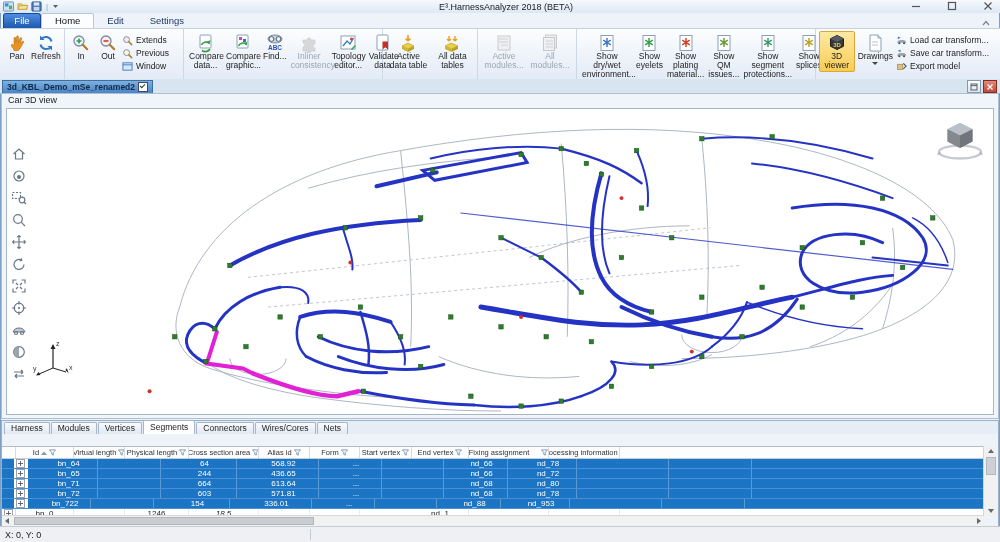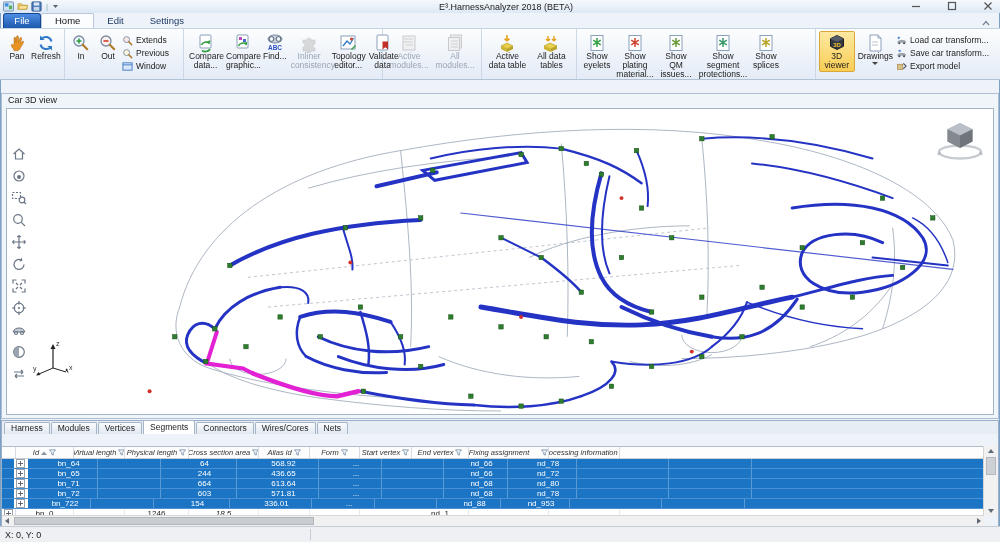--- a/index.html
+++ b/index.html
@@ -75,21 +75,21 @@
     border:1px solid #7c2418;display:flex;align-items:center;justify-content:center;}
   .dttabs{height:13px;display:flex;align-items:flex-end;gap:1px;padding-left:2px;background:#e7edf5;}
   .dtab{font-size:8.5px;padding:0 6px;height:11px;line-height:11px;color:#222;
     background:linear-gradient(#f9fbfd,#e0e8f1);border:1px solid #a6b6c8;border-bottom:none;
     border-radius:2px 2px 0 0;}
   .dtab.active{background:#fff;height:13px;line-height:13px;position:relative;z-index:2;}
   .gridwrap{position:absolute;left:0;right:14px;top:25px;bottom:10px;background:#fff;overflow:hidden;
     border-top:1px solid #b0bcc8;}
   .gh{display:flex;height:11px;background:#fdfdfd;border-bottom:1px solid #c8ced6;}
   .ghc{display:flex;align-items:center;justify-content:center;gap:2px;font-size:7.5px;color:#333;
-    border-right:1px solid #d8dce2;box-sizing:border-box;overflow:hidden;white-space:nowrap;flex:none;font-style:italic;}
+    border-right:1px solid #d8dce2;box-sizing:border-box;overflow:hidden;white-space:nowrap;flex:none;}
   .gr{display:flex;height:9px;border-bottom:1px solid #e6e9ee;background:#fff;}
   .gc{display:flex;align-items:center;justify-content:center;font-size:8px;color:#222;
     border-right:1px solid #e8ebef;box-sizing:border-box;overflow:hidden;white-space:nowrap;flex:none;}
   .gr.sel{background:#1b74c4;}
   .gr.sel .gc{color:#fff;border-right-color:rgba(255,255,255,.28);margin-left:12px;}
   .gr.sel{border-bottom:1px solid #4a90d4;}
   .gc.expcell{background:#fff !important;border-right:1px solid #d8dce2;}
   .exp{width:7px;height:7px;border:1px solid #9aa2ac;position:relative;background:#fff;}
   .exp::before{content:"";position:absolute;left:1px;right:1px;top:2.5px;border-top:1px solid #667;}
   .exp::after{content:"";position:absolute;top:1px;bottom:1px;left:2.5px;border-left:1px solid #667;}
@@ -310,20 +310,45 @@
           <svg viewBox="0 0 20 20">
               <rect x="4" y="2" width="11" height="15" rx="1" fill="#fff" stroke="#8ba0b8"></rect>
               <path d="M9.5 8.5h5.5v8l-2.7-2.2-2.8 2.2z" fill="#c23028"></path>
             </svg>
         </span>
         <span class="lbl">Validate data</span>
       </div>
     </div>
 
 
+    <div class="rgroup" style="width:88px">
+      <div class="rbtn" style="width:42px">
+        <span class="ric">
+          <svg viewBox="0 0 20 20">
+              <path d="M4 13l6-3 6 3-6 3z" fill="#e8d048" stroke="#b09420" stroke-width=".6"></path>
+              <path d="M4 13v3l6 3v-3z" fill="#cdb42e"></path>
+              <path d="M16 13v3l-6 3v-3z" fill="#baa226"></path>
+              <path d="M10 2v6M10 8l-2.4-2.4M10 8l2.4-2.4" stroke="#e8a018" stroke-width="1.6" fill="none"></path>
+            </svg>
+        </span>
+        <span class="lbl">Active data table</span>
+      </div>
+      <div class="rbtn" style="width:40px">
+        <span class="ric">
+          <svg viewBox="0 0 20 20">
+              <path d="M3 13l6-3 7 3-6.5 3z" fill="#e8d048" stroke="#b09420" stroke-width=".6"></path>
+              <path d="M3 13v3l6.5 3v-3z" fill="#cdb42e"></path>
+              <path d="M16 13v3l-6.5 3v-3z" fill="#baa226"></path>
+              <path d="M7 3v5M7 8L5 6M7 8l2-2M13 3v5M13 8l-2-2M13 8l2-2" stroke="#e8a018" stroke-width="1.4" fill="none"></path>
+            </svg>
+        </span>
+        <span class="lbl">All data tables</span>
+      </div>
+    </div>
+
     <div class="rgroup" style="width:92px">
       <div class="rbtn disabled" style="width:44px">
         <span class="ric">
           <svg viewBox="0 0 20 20">
               <rect x="4" y="3" width="12" height="14" fill="#e8ecf0" stroke="#9aa6b2"></rect>
               <path d="M7 6h7M7 9h7M7 12h7" stroke="#a8b2be"></path>
               <rect x="5.5" y="5.2" width="1.2" height="1.2" fill="#8a949e"></rect>
               <rect x="5.5" y="8.2" width="1.2" height="1.2" fill="#8a949e"></rect>
             </svg>
         </span>
@@ -334,46 +359,30 @@
           <svg viewBox="0 0 20 20">
               <rect x="5.5" y="2" width="11" height="13" fill="#dfe4ea" stroke="#9aa6b2"></rect>
               <rect x="3.5" y="4.5" width="11" height="13" fill="#e8ecf0" stroke="#9aa6b2"></rect>
               <path d="M6 8h7M6 11h7M6 14h7" stroke="#a8b2be"></path>
             </svg>
         </span>
         <span class="lbl">All modules...</span>
       </div>
     </div>
 
-    <div class="rgroup" style="width:88px">
-      <div class="rbtn" style="width:42px">
-        <span class="ric">
-          <svg viewBox="0 0 20 20">
-              <path d="M4 13l6-3 6 3-6 3z" fill="#e8d048" stroke="#b09420" stroke-width=".6"></path>
-              <path d="M4 13v3l6 3v-3z" fill="#cdb42e"></path>
-              <path d="M16 13v3l-6 3v-3z" fill="#baa226"></path>
-              <path d="M10 2v6M10 8l-2.4-2.4M10 8l2.4-2.4" stroke="#e8a018" stroke-width="1.6" fill="none"></path>
-            </svg>
-        </span>
-        <span class="lbl">Active data table</span>
-      </div>
-      <div class="rbtn" style="width:40px">
-        <span class="ric">
-          <svg viewBox="0 0 20 20">
-              <path d="M3 13l6-3 7 3-6.5 3z" fill="#e8d048" stroke="#b09420" stroke-width=".6"></path>
-              <path d="M3 13v3l6.5 3v-3z" fill="#cdb42e"></path>
-              <path d="M16 13v3l-6.5 3v-3z" fill="#baa226"></path>
-              <path d="M7 3v5M7 8L5 6M7 8l2-2M13 3v5M13 8l-2-2M13 8l2-2" stroke="#e8a018" stroke-width="1.4" fill="none"></path>
-            </svg>
-        </span>
-        <span class="lbl">All data tables</span>
-      </div>
-    </div>
-
     <div class="rgroup" style="width:232px">
+      <div class="rbtn" style="width:50px">
+        <span class="ric">
+          <svg viewBox="0 0 20 20">
+              <rect x="4" y="2.5" width="12" height="15" fill="#fff" stroke="#8ba0b8"></rect>
+              <path d="M10 5v9M6.2 7.2l7.6 4.6M13.8 7.2l-7.6 4.6" stroke="#3f78c8" stroke-width="1.5"></path>
+            </svg>
+        </span>
+        <span class="lbl">Show dry/wet environment...</span>
+      </div>
       <div class="rbtn" style="width:30px">
         <span class="ric">
           <svg viewBox="0 0 20 20">
               <rect x="4" y="2.5" width="12" height="15" fill="#fff" stroke="#8ba0b8"></rect>
               <path d="M10 5v9M6.2 7.2l7.6 4.6M13.8 7.2l-7.6 4.6" stroke="#35a045" stroke-width="1.5"></path>
             </svg>
         </span>
         <span class="lbl">Show eyelets</span>
       </div>
       <div class="rbtn" style="width:38px">
@@ -466,20 +475,39 @@
                 <rect x="1.5" y="3.5" width="6" height="6" fill="#d8c088" stroke="#9a7c30" stroke-width=".6"></rect>
                 <path d="M8 2.5l3 3-3 3" fill="none" stroke="#4a515a" stroke-width="1.2"></path>
               </svg>
           </span>
           <span>Export model</span>
         </div>
       </div>
     </div>
   </div>
 
+  <div class="docbar">
+    <div class="doctab">
+      <span>3d_KBL_Demo_mSe_renamed2</span>
+      <span class="chk"></span>
+    </div>
+    <div class="mdibtns">
+      <div class="mdibtn">
+        <svg viewBox="0 0 8 8" width="8" height="8">
+            <rect x="1" y="1" width="6" height="6" fill="none" stroke="#55606e"></rect>
+            <path d="M1 2.6h6" stroke="#55606e"></path>
+          </svg>
+      </div>
+      <div class="mdibtn close">
+        <svg viewBox="0 0 8 8" width="8" height="8">
+            <path d="M1.5 1.5l5 5M6.5 1.5l-5 5" stroke="#fff" stroke-width="1.3"></path>
+          </svg>
+      </div>
+    </div>
+  </div>
 
   <div class="viewpanel">
     <div class="viewlabel">Car 3D view</div>
     <div class="viewbox">
 
       <svg class="harness-svg" viewBox="0 0 982 308" preserveAspectRatio="none">
 
         <g stroke="#a3adbc" stroke-width="0.9" fill="none">
           <path d="M172,200 C192,120 272,62 392,42 C512,20 642,12 752,32 C842,47 922,82 942,132 C952,172 922,202 872,222 C822,242 742,252 672,252"></path>
           <path d="M172,200 C162,225 172,252 202,262 C252,278 322,288 392,292"></path>

